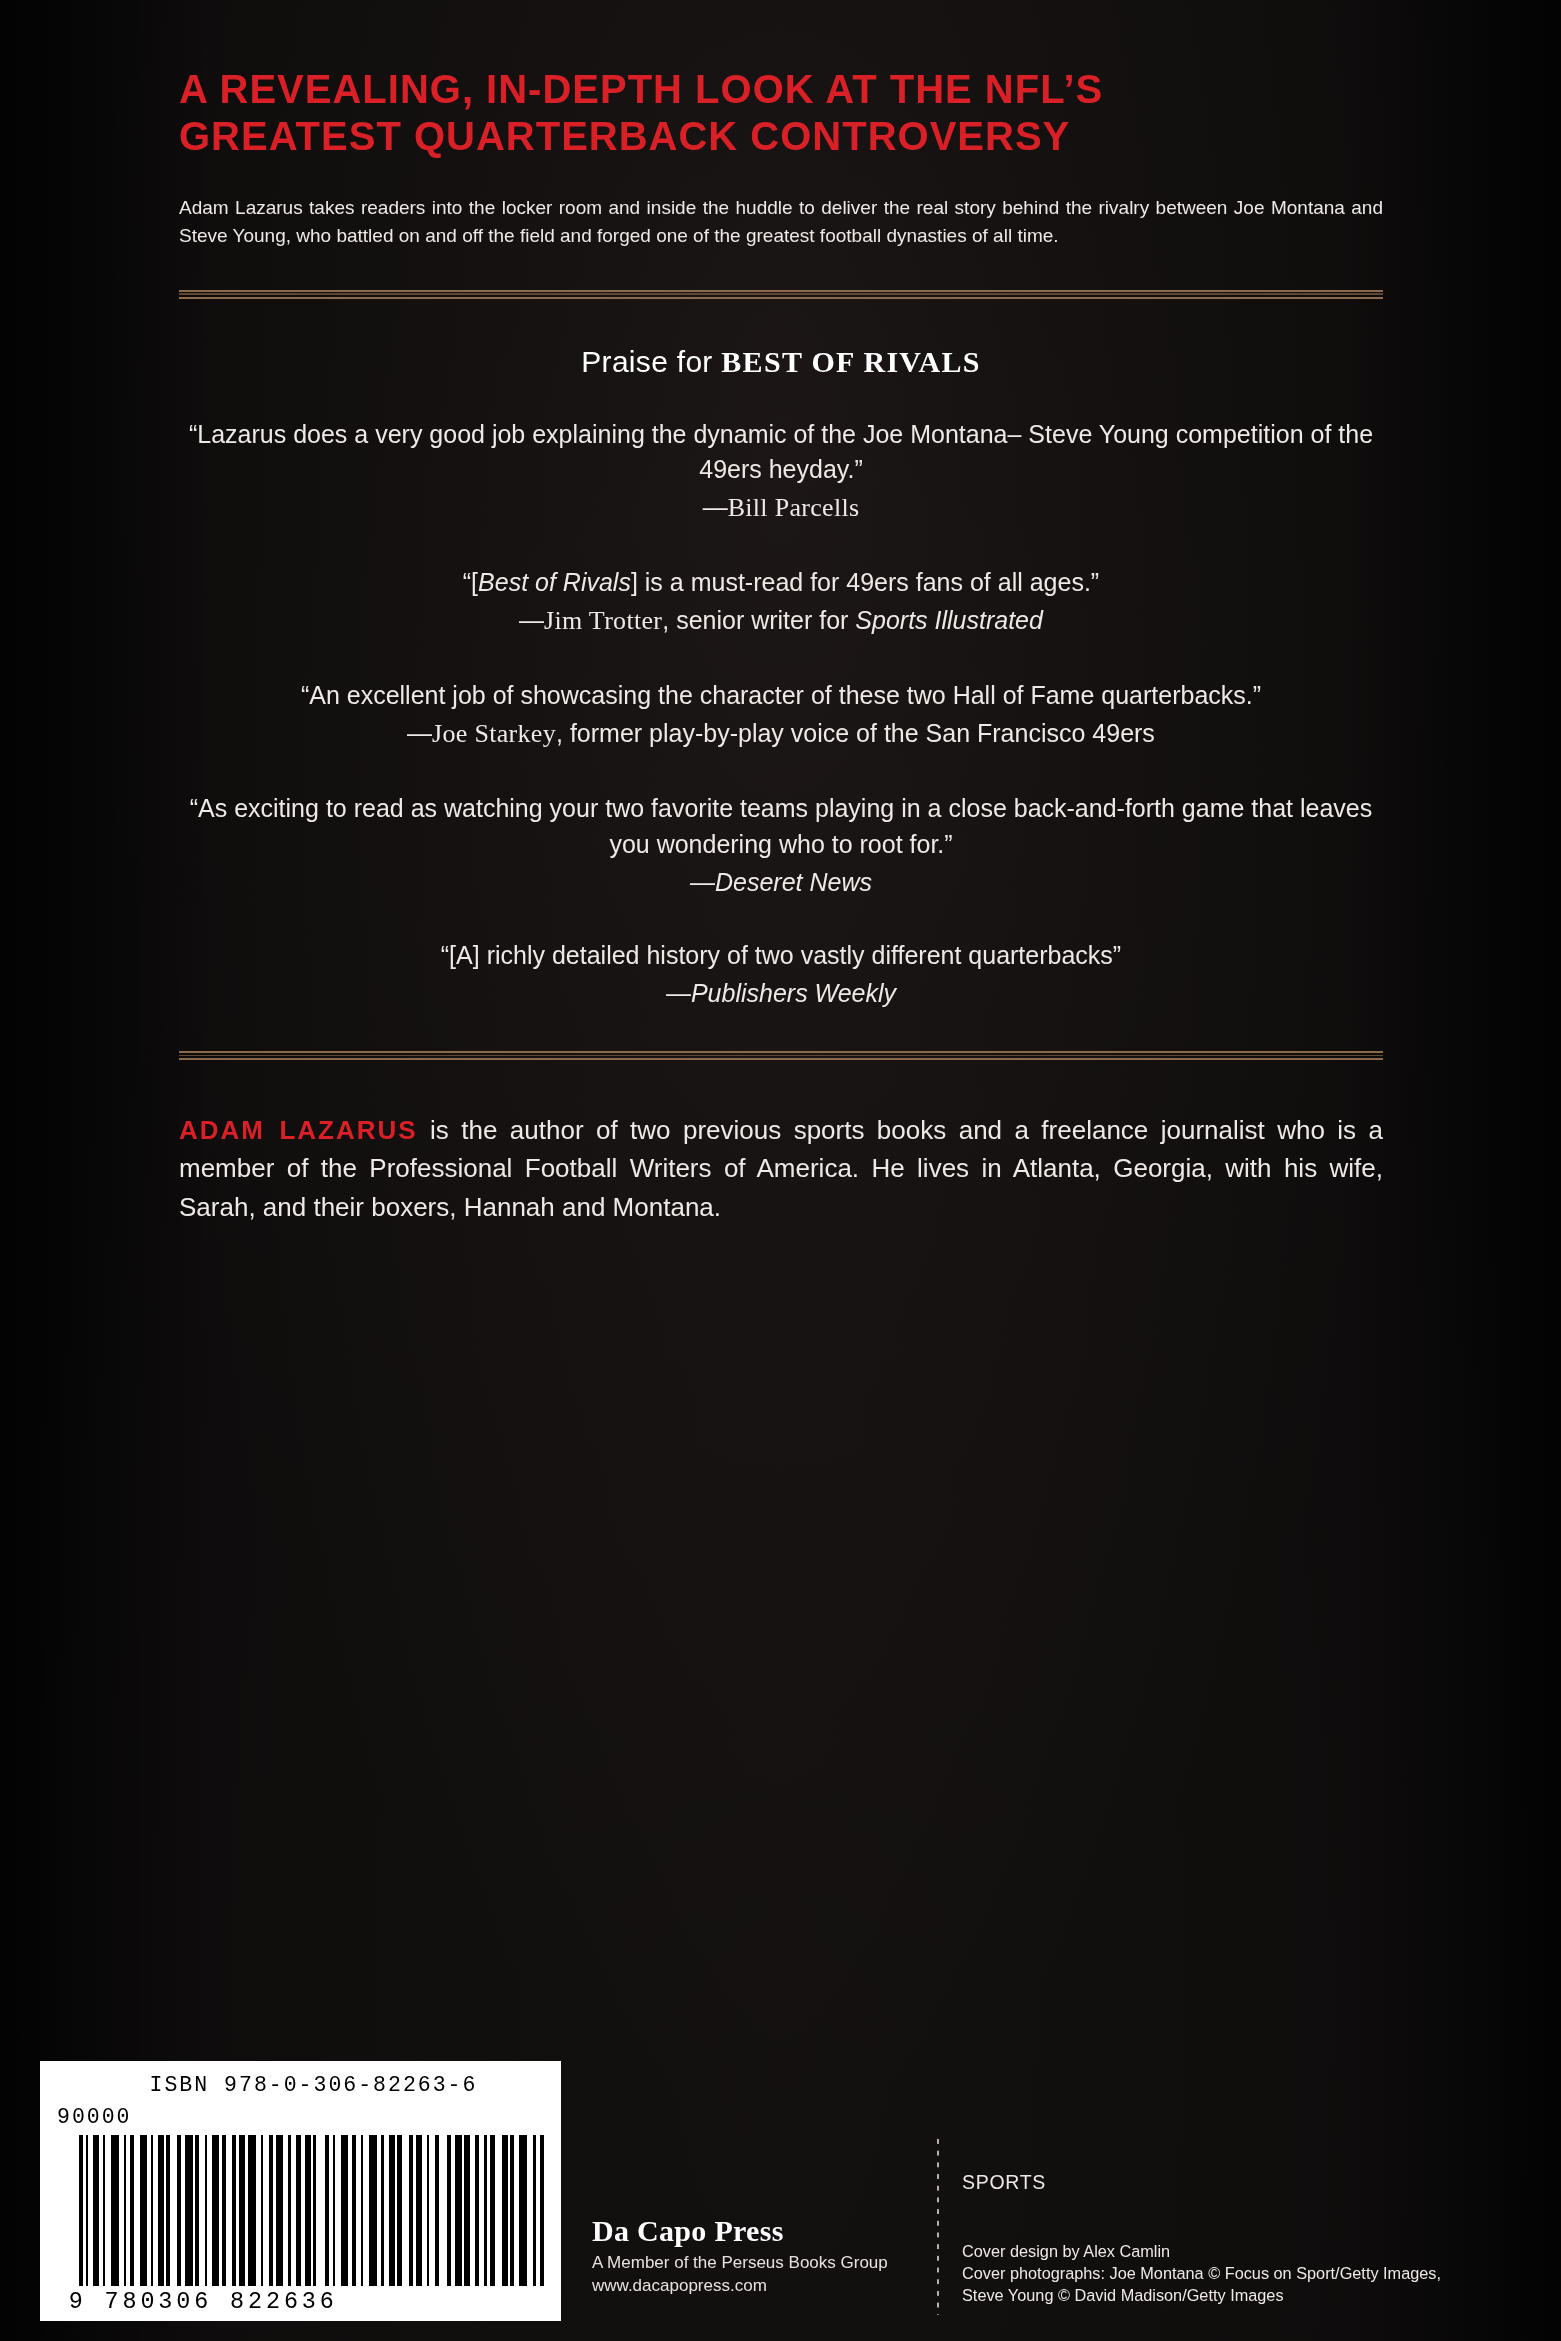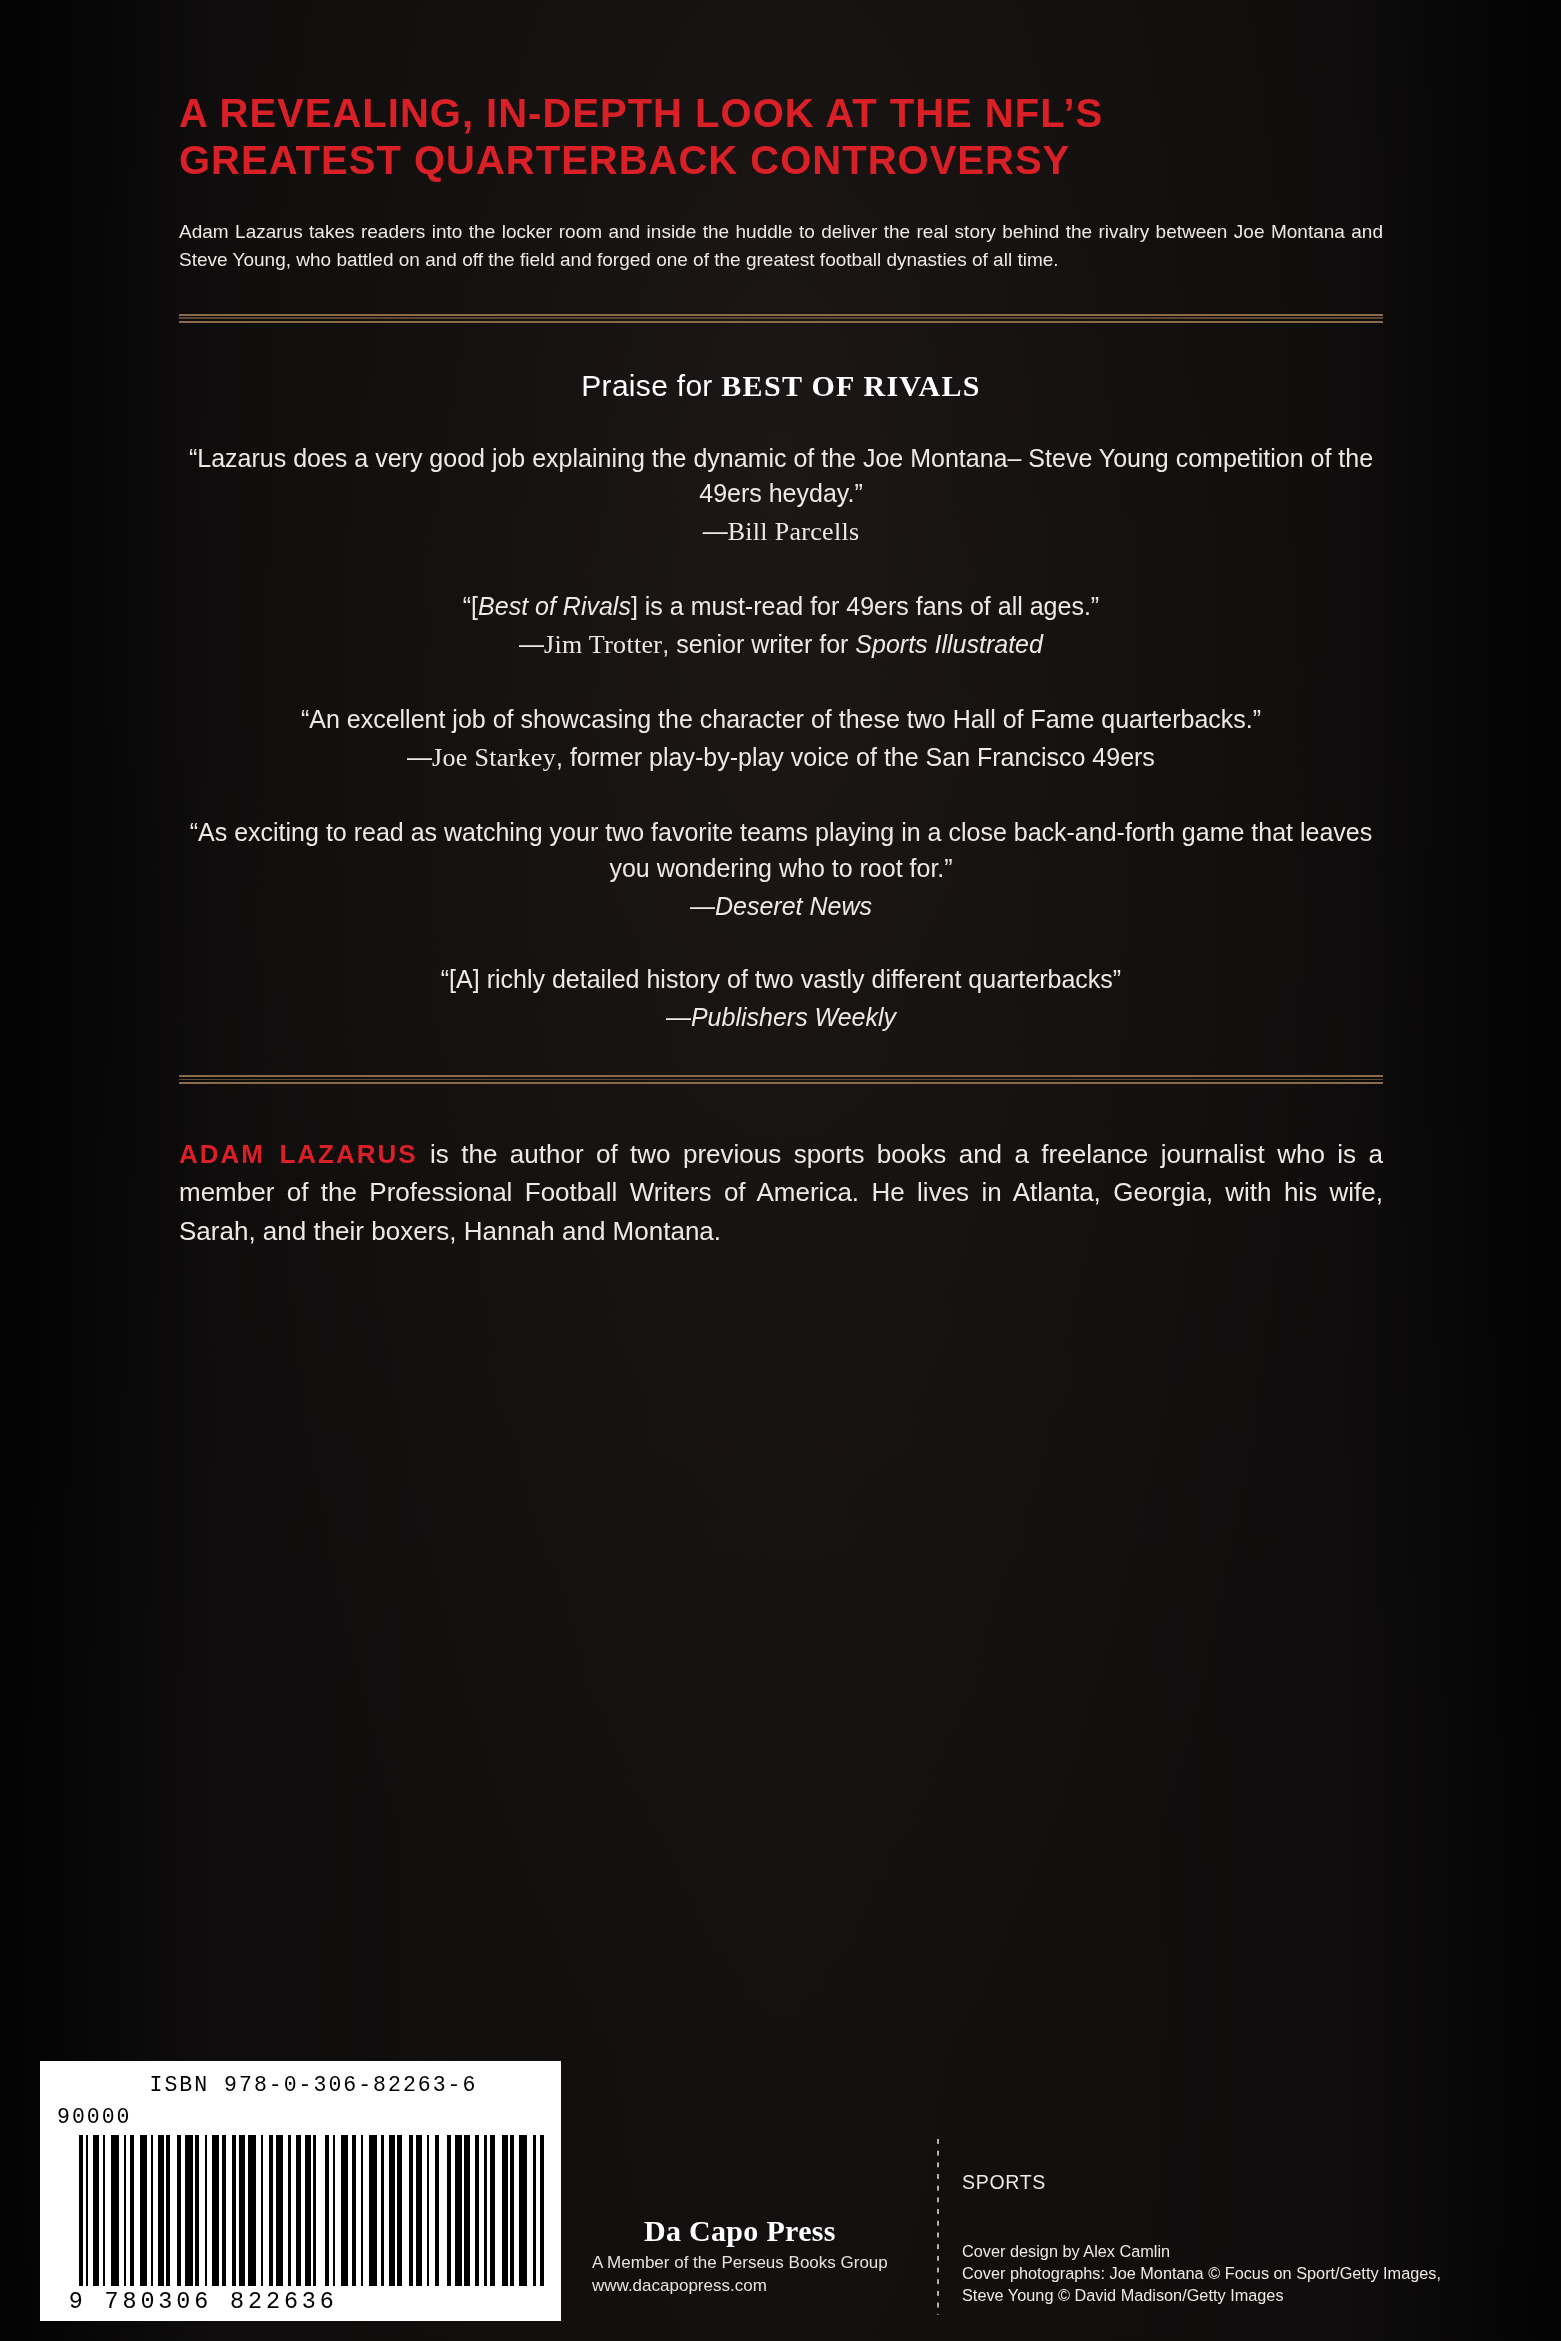--- a/index.html
+++ b/index.html
@@ -34,21 +34,21 @@
     pointer-events: none;
   }
   .content {
     position: relative;
     z-index: 2;
     padding: 0 179px;
   }
 
   
   .headline {
-    padding-top: 90px;
+    padding-top: 66px;
   }
   .headline-line {
     color: #d92027;
     font-weight: bold;
     font-size: 40px;
     line-height: 1.18;
     letter-spacing: 1px;
     white-space: nowrap;
   }
   .blurb {
@@ -188,21 +188,20 @@
     position: absolute;
     left: 592px;
     bottom: 46px;
     color: #ffffff;
   }
   .pub-name {
     font-family: "Liberation Serif", serif;
     font-weight: bold;
     font-size: 30px;
     letter-spacing: 0.3px;
-    text-align: center;
   }
   .pub-sub {
     font-size: 17px;
     margin-top: 5.2px;
     color: #e8e2de;
   }
   .pub-url {
     font-size: 17px;
     margin-top: 2.6px;
     color: #e8e2de;

